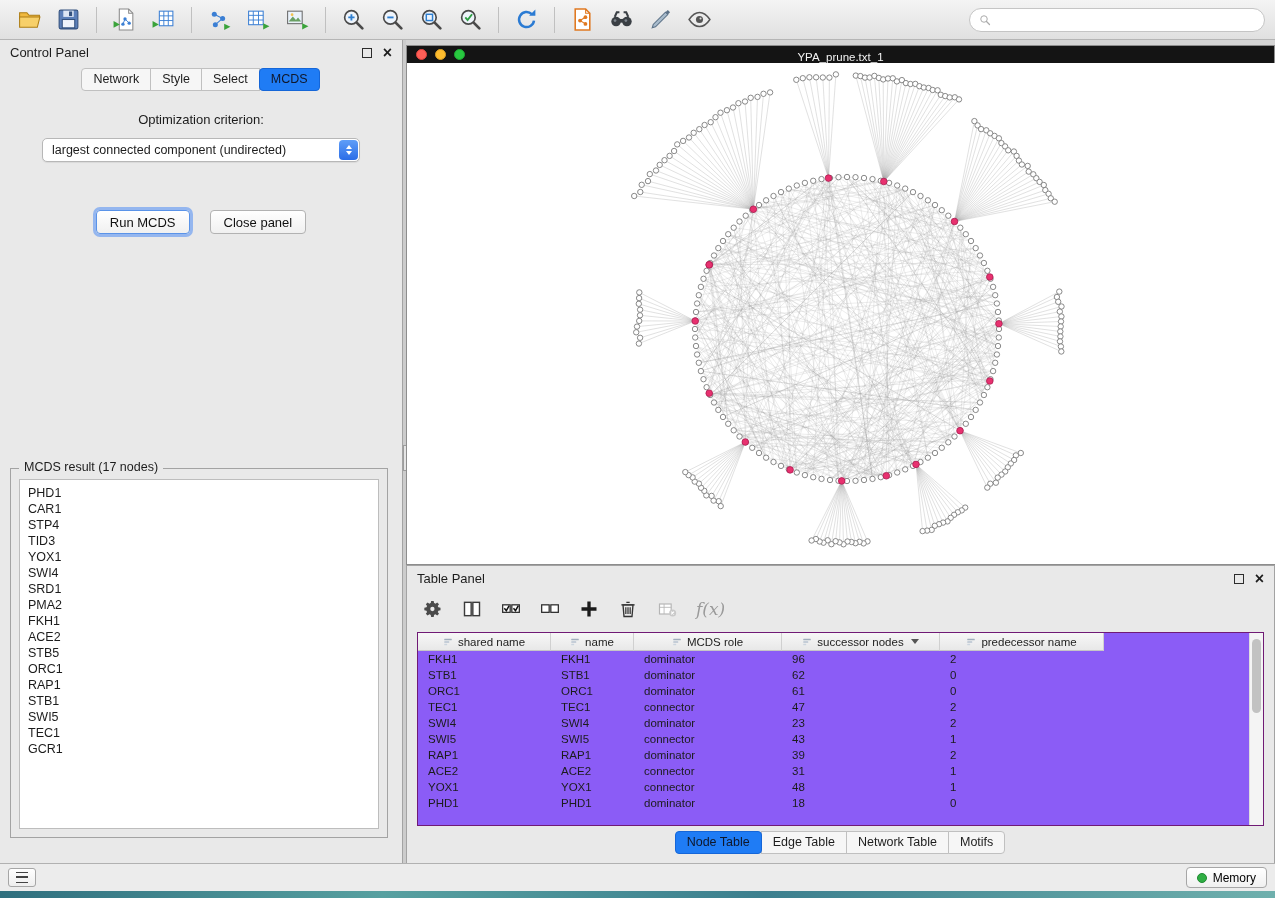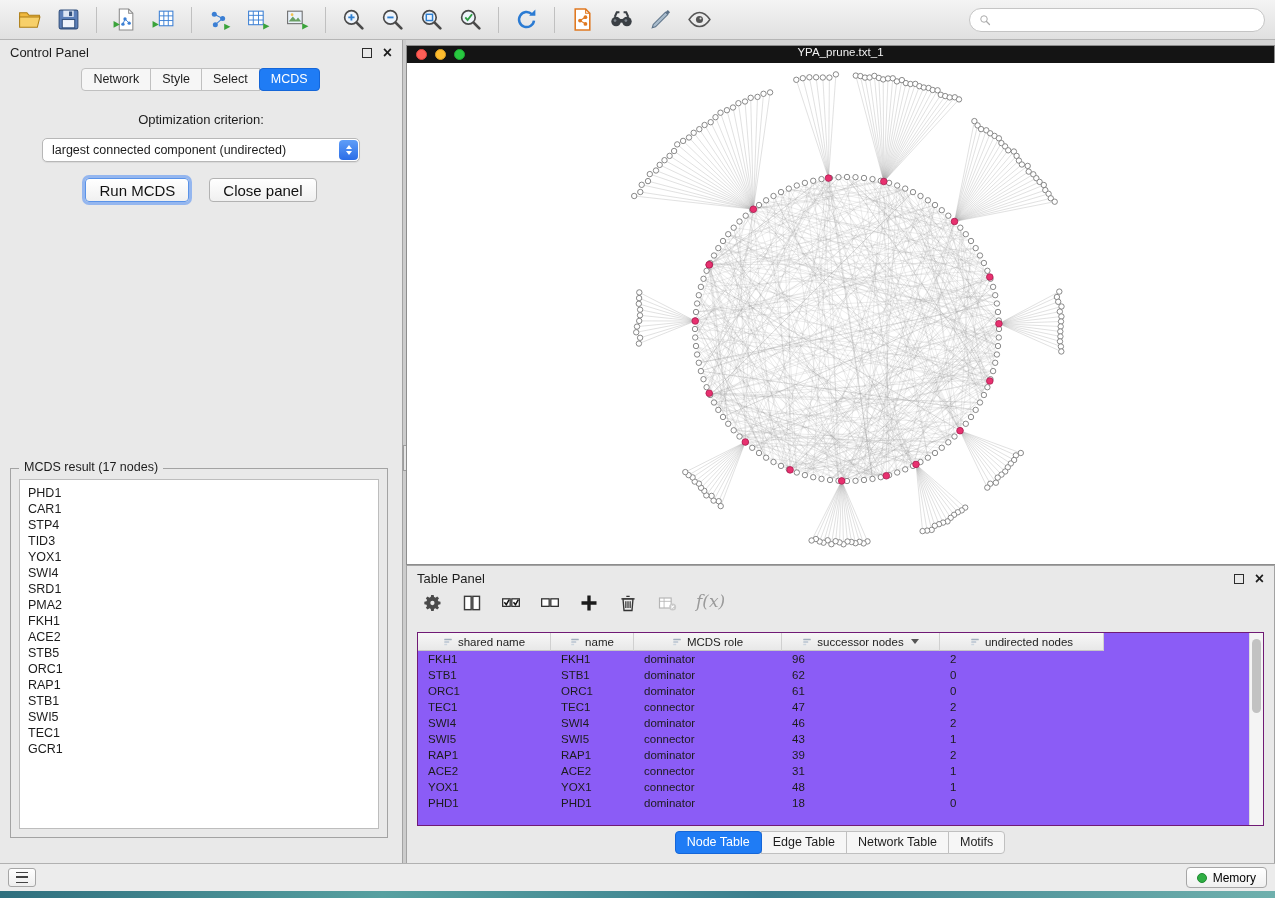--- a/index.html
+++ b/index.html
@@ -21,56 +21,56 @@
   .float-ic{width:8px;height:8px;border:1.5px solid #2c2c2c;display:inline-block;cursor:pointer;}
   .close-ic{font-size:16px;font-weight:bold;color:#1d1d1d;line-height:14px;cursor:pointer;}
   .close-ic::before{content:"\00D7";}
 
   
   .control-panel{position:absolute;top:40px;left:0;width:403px;bottom:35px;background:#e9e9e9;border-right:1px solid #a3a3a3;box-sizing:border-box;}
   .cp-tabs{display:flex;justify-content:center;margin-top:3px;}
   .seg-tab{font-size:12.5px;padding:3px 11px;background:#f6f6f6;border:1px solid #c0c0c0;margin-left:-1px;color:#1d1d1d;cursor:pointer;line-height:15px;}
   .seg-tab:first-child{border-radius:4px 0 0 4px;}
   .seg-tab:last-child{border-radius:0 4px 4px 0;}
-  .seg-tab.active{background:#1f7cf5;border-color:#1566d8;color:#ffffff;border-radius:4px;position:relative;z-index:1;}
+  .seg-tab.active{background:#1f7cf5;border-color:#1566d8;color:#0f172a;border-radius:4px;position:relative;z-index:1;}
   .opt-label{text-align:center;margin-top:21px;font-size:13px;}
   .select-row{display:flex;justify-content:center;margin-top:11px;}
   .mac-select{width:318px;height:24px;background:#fff;border:1px solid #b7b7b7;border-radius:5px;display:flex;align-items:center;padding-left:9px;font-size:12.5px;position:relative;box-sizing:border-box;box-shadow:0 1px 1px rgba(0,0,0,.07);cursor:pointer;}
   .stepper{position:absolute;right:1px;top:1px;bottom:1px;width:19px;border-radius:4px;background:linear-gradient(#5f9ef8,#2b6de7);display:flex;flex-direction:column;align-items:center;justify-content:center;gap:2px;}
   .arr-up{width:0;height:0;border-left:3.5px solid transparent;border-right:3.5px solid transparent;border-bottom:4px solid #fff;}
   .arr-down{width:0;height:0;border-left:3.5px solid transparent;border-right:3.5px solid transparent;border-top:4px solid #fff;}
   .btn-row{display:flex;justify-content:center;gap:20px;margin-top:16px;}
-  .mac-btn{height:24px;padding:0 13px;font-size:15px;background:linear-gradient(#ffffff,#f0f0f0);border:1px solid #b2b2b2;border-radius:4px;color:#111;cursor:pointer;}
+  .mac-btn{height:24px;padding:0 13px;font-size:13px;background:linear-gradient(#ffffff,#f0f0f0);border:1px solid #b2b2b2;border-radius:4px;color:#111;cursor:pointer;margin-top:32px;}
   .mac-btn.focused{box-shadow:0 0 0 3px rgba(64,132,246,.5);border-color:#5a93e8;}
   .mcds-group{position:absolute;left:10px;right:14px;top:428px;bottom:25px;border:1px solid #a3a3a3;}
   .legend{position:absolute;top:-9px;left:8px;background:#e9e9e9;padding:0 5px;font-size:12.5px;}
   .mcds-list{position:absolute;left:8px;right:8px;top:10px;bottom:8px;background:#fff;border:1px solid #bdbdbd;padding:5px 0;overflow:hidden;font-size:12.5px;cursor:default;}
   .mcds-item{padding:0 8px;height:16px;line-height:16px;}
 
   
   .right-area{position:absolute;left:403px;top:40px;right:0;bottom:35px;background:#d4d4d4;}
   .v-splitter{position:absolute;left:0;top:0;bottom:0;width:3px;background:#cccccc;cursor:col-resize;}
   .splitter-handle{position:absolute;left:0;top:405px;width:7px;height:26px;background:#e5e5e5;border:1px solid #9d9d9d;box-sizing:border-box;cursor:pointer;}
   .net-window{position:absolute;left:3px;right:0;top:5px;height:520px;background:#fff;border:1px solid #8d8d8d;box-sizing:border-box;}
-  .net-titlebar{height:17px;background:#141414;display:flex;align-items:flex-start;position:relative;}
+  .net-titlebar{height:17px;background:#141414;display:flex;align-items:flex-end;position:relative;}
   .net-title{flex:1;text-align:center;color:#f2f2f2;font-size:11.5px;}
   .lights{position:absolute;left:9px;top:3px;display:flex;gap:8px;}
   .light{width:11px;height:11px;border-radius:50%;box-sizing:border-box;cursor:pointer;}
   .light.red{background:#ff5f57;border:1px solid #e0443e;}
   .light.yellow{background:#febc2e;border:1px solid #d89e24;}
   .light.green{background:#28c840;border:1px solid #1da832;}
   .net-canvas{position:absolute;top:17px;left:0;width:868px;height:501px;background:#fff;}
   .chord{stroke:#8f8f8f;stroke-opacity:.30;stroke-width:.55;}
   .fanline{stroke:#9a9a9a;stroke-opacity:.55;stroke-width:.55;}
   .ringnode,.leaf{fill:#ffffff;stroke:#7c7c7c;stroke-width:.9;}
   .hub{fill:#e8316f;stroke:#ad1c52;stroke-width:.8;}
 
   
   .table-panel{position:absolute;left:3px;right:0;top:525px;bottom:0;background:#e9e9e9;border:1px solid #a3a3a3;border-bottom:none;box-sizing:border-box;}
-  .tp-toolbar{height:36px;display:flex;align-items:flex-start;padding-left:14px;gap:15px;background:#e9e9e9;}
+  .tp-toolbar{height:36px;display:flex;align-items:center;padding-left:14px;gap:15px;background:#e9e9e9;}
   .tp-btn{width:24px;height:24px;display:flex;align-items:center;justify-content:center;background:none;border:none;padding:0;cursor:pointer;}
   .tp-btn svg{width:20px;height:20px;}
   .fx{font-family:"DejaVu Serif",serif;font-style:italic;font-size:17px;color:#9a9a9a;margin-left:2px;cursor:default;}
   .table-wrap{position:absolute;left:10px;right:10px;top:66px;bottom:37px;background:#8b5cf6;border:1px solid #701a75;overflow:hidden;box-sizing:border-box;}
   .vscroll{position:absolute;right:0;top:0;bottom:0;width:13px;background:#f4f4f4;border-left:1px solid #dddddd;}
   .thumb{position:absolute;left:2px;right:2px;top:6px;height:74px;background:#c2c2c2;border-radius:5px;}
   .thead{display:flex;height:18px;}
   .th{display:flex;align-items:center;justify-content:center;gap:5px;font-size:11.5px;background:linear-gradient(#f7f7f7,#e8e8e8);border-right:1px solid #d0d0d0;border-bottom:1px solid #c6c6c6;box-sizing:border-box;color:#222;cursor:pointer;flex:none;}
   .hdr-ico{width:10px;height:10px;opacity:.85;flex:none;}
   .caret{width:0;height:0;border-left:4px solid transparent;border-right:4px solid transparent;border-top:5px solid #555;margin-left:2px;}
@@ -1285,21 +1285,21 @@
               </svg>
               <span>successor nodes</span>
               <span class="caret"></span>
             </div>
             <div class="th" style="width: 164px;">
               <svg class="hdr-ico" viewBox="0 0 24 24">
                 <rect x="3" y="4" width="18" height="4" rx="1" fill="#93a3b3"></rect>
                 <rect x="3" y="10" width="12" height="4" rx="1" fill="#aebccb"></rect>
                 <rect x="3" y="16" width="7" height="4" rx="1" fill="#c6d1dc"></rect>
               </svg>
-              <span>undirected nodes</span>
+              <span>predecessor name</span>
             </div>
           </div>
         <div class="tbody" id="tbody">
             <div class="tr">
               <div class="td" style="width: 133px;">FKH1</div>
               <div class="td" style="width: 83px;">FKH1</div>
               <div class="td" style="width: 148px;">dominator</div>
               <div class="td num" style="width: 158px;">96</div>
               <div class="td num" style="width: 164px;">2</div>
             </div>
@@ -1321,21 +1321,21 @@
               <div class="td" style="width: 133px;">TEC1</div>
               <div class="td" style="width: 83px;">TEC1</div>
               <div class="td" style="width: 148px;">connector</div>
               <div class="td num" style="width: 158px;">47</div>
               <div class="td num" style="width: 164px;">2</div>
             </div>
             <div class="tr">
               <div class="td" style="width: 133px;">SWI4</div>
               <div class="td" style="width: 83px;">SWI4</div>
               <div class="td" style="width: 148px;">dominator</div>
-              <div class="td num" style="width: 158px;">46</div>
+              <div class="td num" style="width: 158px;">23</div>
               <div class="td num" style="width: 164px;">2</div>
             </div>
             <div class="tr">
               <div class="td" style="width: 133px;">SWI5</div>
               <div class="td" style="width: 83px;">SWI5</div>
               <div class="td" style="width: 148px;">connector</div>
               <div class="td num" style="width: 158px;">43</div>
               <div class="td num" style="width: 164px;">1</div>
             </div>
             <div class="tr">

